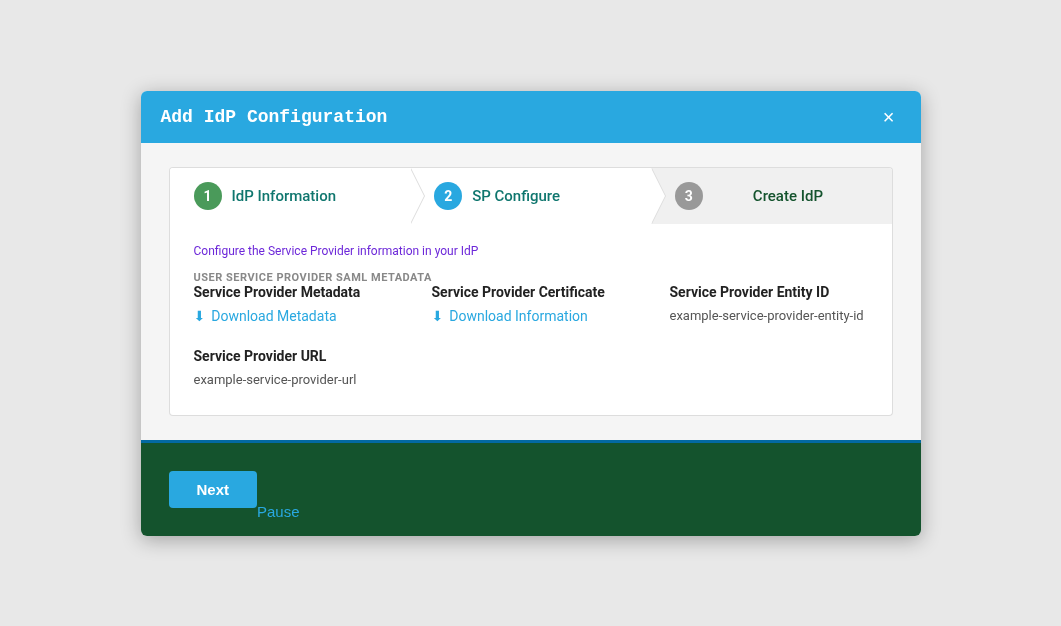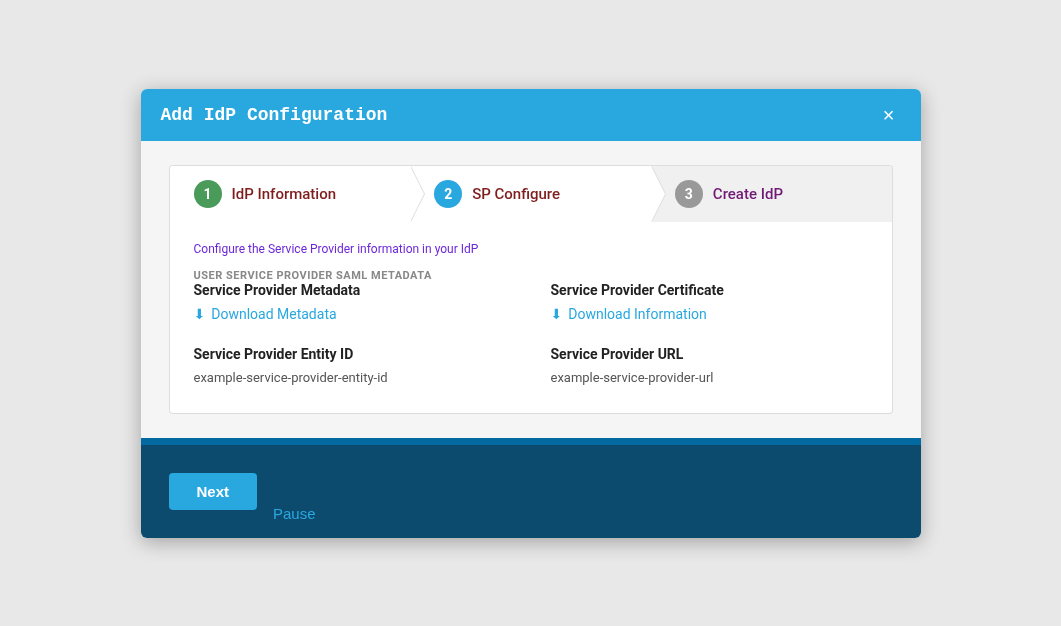--- a/index.html
+++ b/index.html
@@ -40,25 +40,25 @@
       cursor: pointer;
       line-height: 1;
       padding: 2px 6px;
     }
     .modal-body {
       padding: 24px 28px;
       background: #f5f5f5;
     }
     .modal-footer {
       padding: 16px 28px;
-      background: #0c4a6e;
-      border-top: 7px solid #0369a1;
-      display: flex;
-      align-items: center;
-      gap: 16px;
+      background: #14532d;
+      border-top: 3px solid #0369a1;
+      display: flex;
+      align-items: center;
+      gap: 0;
     }
     .btn-next {
       background: #29a8e0;
       color: #fff;
       border: none;
       border-radius: 4px;
       padding: 10px 28px;
       font-size: 15px;
       font-weight: 600;
       cursor: pointer;
@@ -135,24 +135,25 @@
       font-size: 14px;
       flex-shrink: 0;
       color: #fff;
     }
     .step-circle.green { background: #4a9a5a; }
     .step-circle.blue { background: #29a8e0; }
     .step-circle.gray { background: #999; }
     .step-label {
       font-size: 15px;
       font-weight: 500;
-      color: #7f1d1d;
+      color: #0f766e;
     }
     .step.inactive .step-label {
-      color: #701a75;
+      color: #14532d;
+      margin-left: 40px;
     }
 
     
     .content-area {
       background: #fff;
       border: 1px solid #ddd;
       border-top: none;
       border-radius: 0 0 4px 4px;
       padding: 20px 24px 28px;
     }
@@ -163,21 +164,21 @@
     }
     .section-label {
       font-size: 11px;
       font-weight: 700;
       color: #888;
       letter-spacing: 0.5px;
       text-transform: uppercase;
     }
     .two-col {
       display: grid;
-      grid-template-columns: 1fr 1fr;
+      grid-template-columns: 1fr 1fr 1fr;
       gap: 24px 40px;
     }
     .field-group {
       display: flex;
       flex-direction: column;
       gap: 4px;
     }
     .field-label {
       font-weight: 700;
       font-size: 14px;

